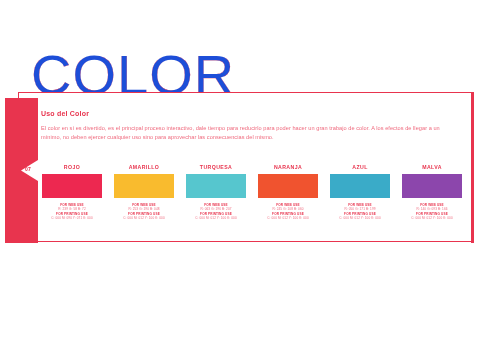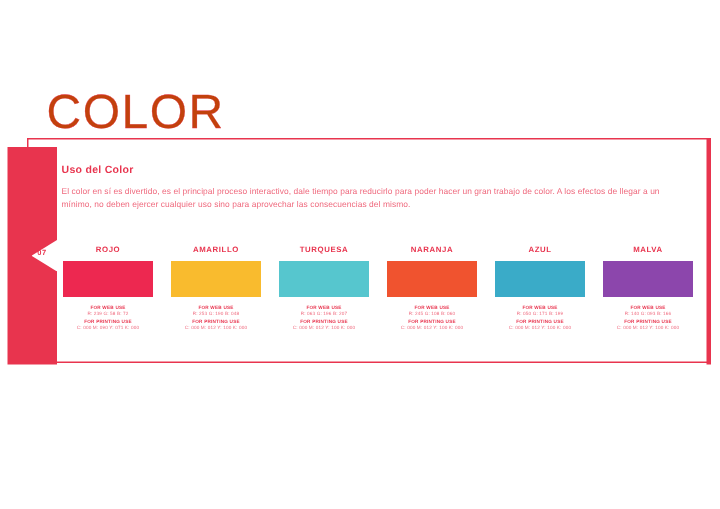--- a/index.html
+++ b/index.html
@@ -6,23 +6,23 @@
   body{
     width:480px;height:339px;background:#ffffff;
     font-family:"Liberation Sans", sans-serif;
     overflow:hidden;position:relative;
   }
   .page{position:absolute;inset:0;background:#fff;}
 
   
   .title{
     position:absolute;left:31px;top:50px;
-    font-size:32px;line-height:49px;
+    font-size:56px;line-height:49px;
     letter-spacing:1px;
-    color:#c2410c;
+    color:#1d4ed8;
     font-weight:300;
     font-family:"Liberation Sans", sans-serif;
     -webkit-text-stroke:0.2px #e8344e;
     white-space:nowrap;
   }
   .title-rule{
     position:absolute;left:31px;top:92px;width:443px;height:1px;
     background:#e8344e;
   }
 

